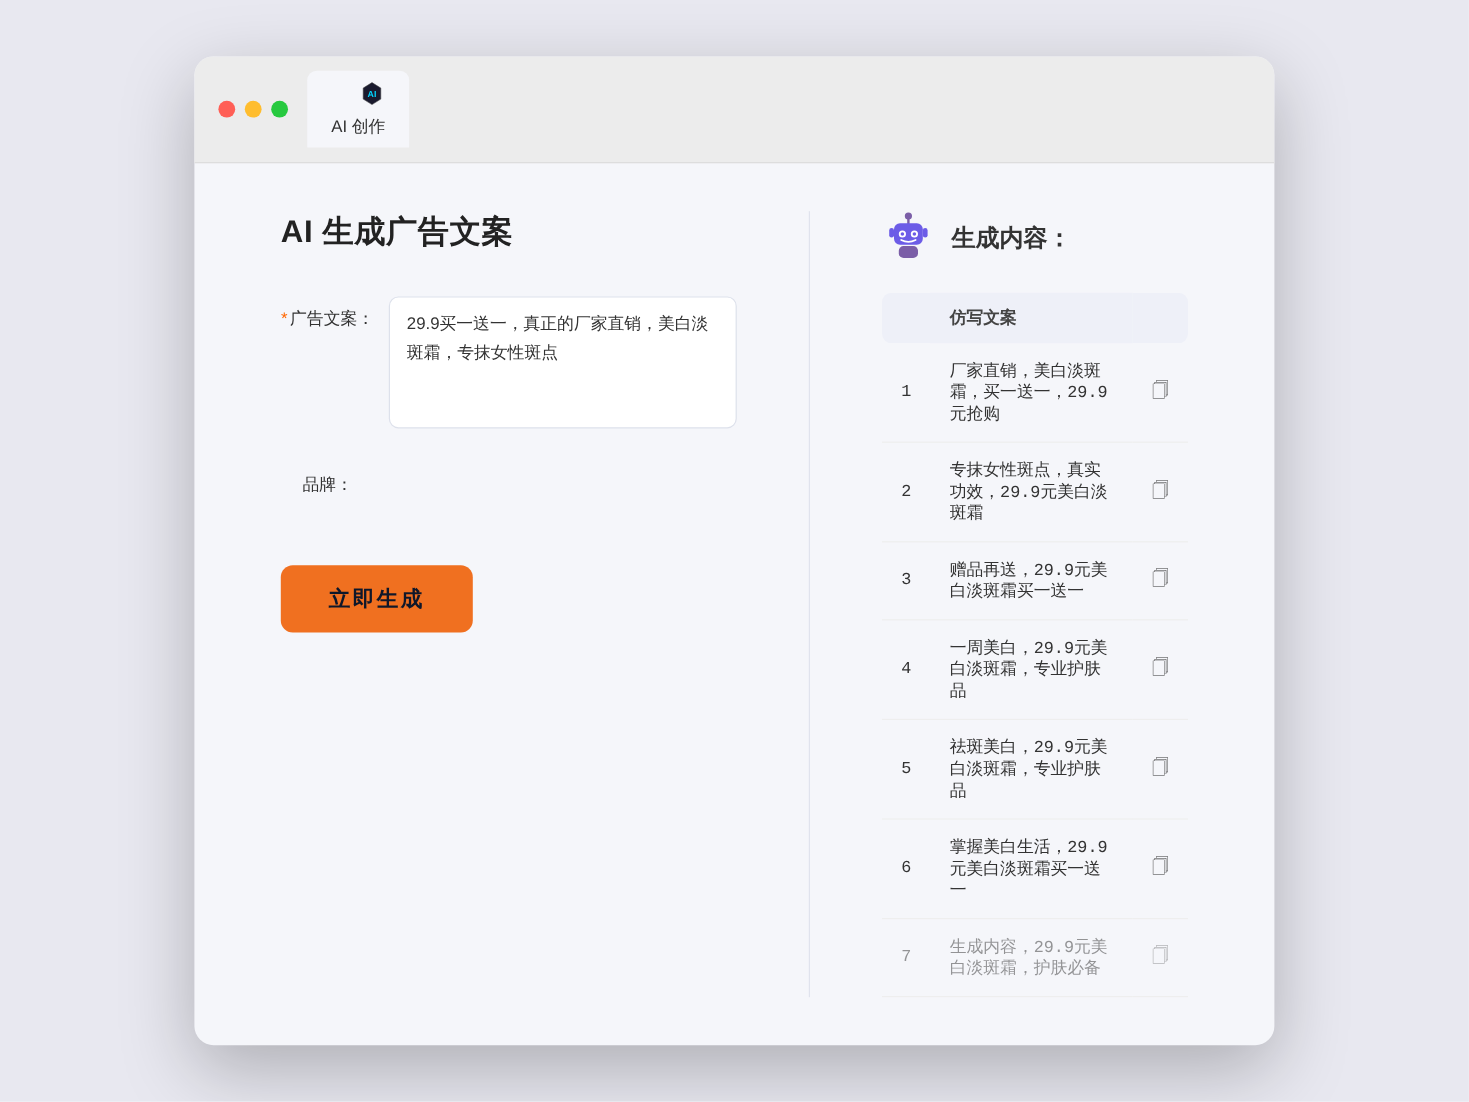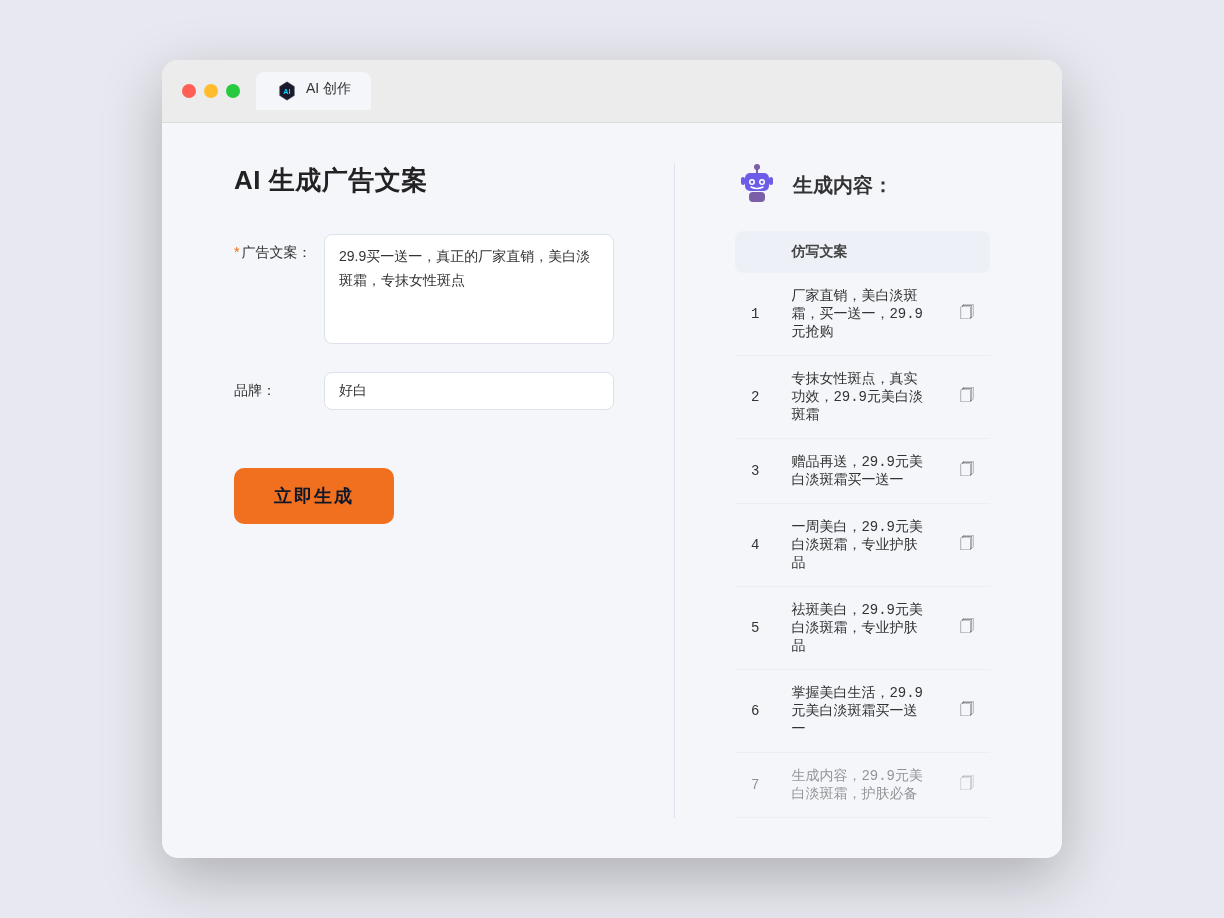--- a/index.html
+++ b/index.html
@@ -41,24 +41,25 @@
     }
     .tl-red { background: #ff5f56; }
     .tl-yellow { background: #ffbd2e; }
     .tl-green { background: #27c93f; }
 
     .tab {
       background: #f5f6fa;
       border-radius: 8px 8px 0 0;
       padding: 8px 20px;
       display: flex;
-      align-items: flex-start;
+      align-items: flex-end;
       gap: 8px;
       font-size: 14px;
       color: #333;
+      flex-direction: column;
     }
     .tab-icon {
       width: 22px;
       height: 22px;
     }
 
     
     .main-content {
       padding: 40px 72px;
       display: flex;
@@ -84,21 +85,21 @@
       align-items: flex-start;
       margin-bottom: 28px;
     }
 
     .form-label {
       font-size: 14px;
       color: #333;
       width: 90px;
       flex-shrink: 0;
       padding-top: 10px;
-      text-align: left;
+      text-align: center;
       padding-right: 12px;
     }
 
     .required-mark {
       color: #ff6600;
       margin-right: 2px;
     }
 
     .form-input {
       flex: 1;
@@ -253,21 +254,20 @@
           <span class="required-mark">*</span><span>广告文案：</span>
         </div>
         <textarea class="form-input" style="">29.9买一送一，真正的厂家直销，美白淡斑霜，专抹女性斑点</textarea>
       </div>
 
       
 
       
       <div class="form-group">
         <div class="form-label">品牌：</div>
-        <input type="text" class="form-input" value="好白" style="">
       </div>
 
       
       <button class="generate-btn">立即生成</button>
     </div>
 
     <div class="divider"></div>
 
     <div class="right-panel">
       <div class="result-header">

